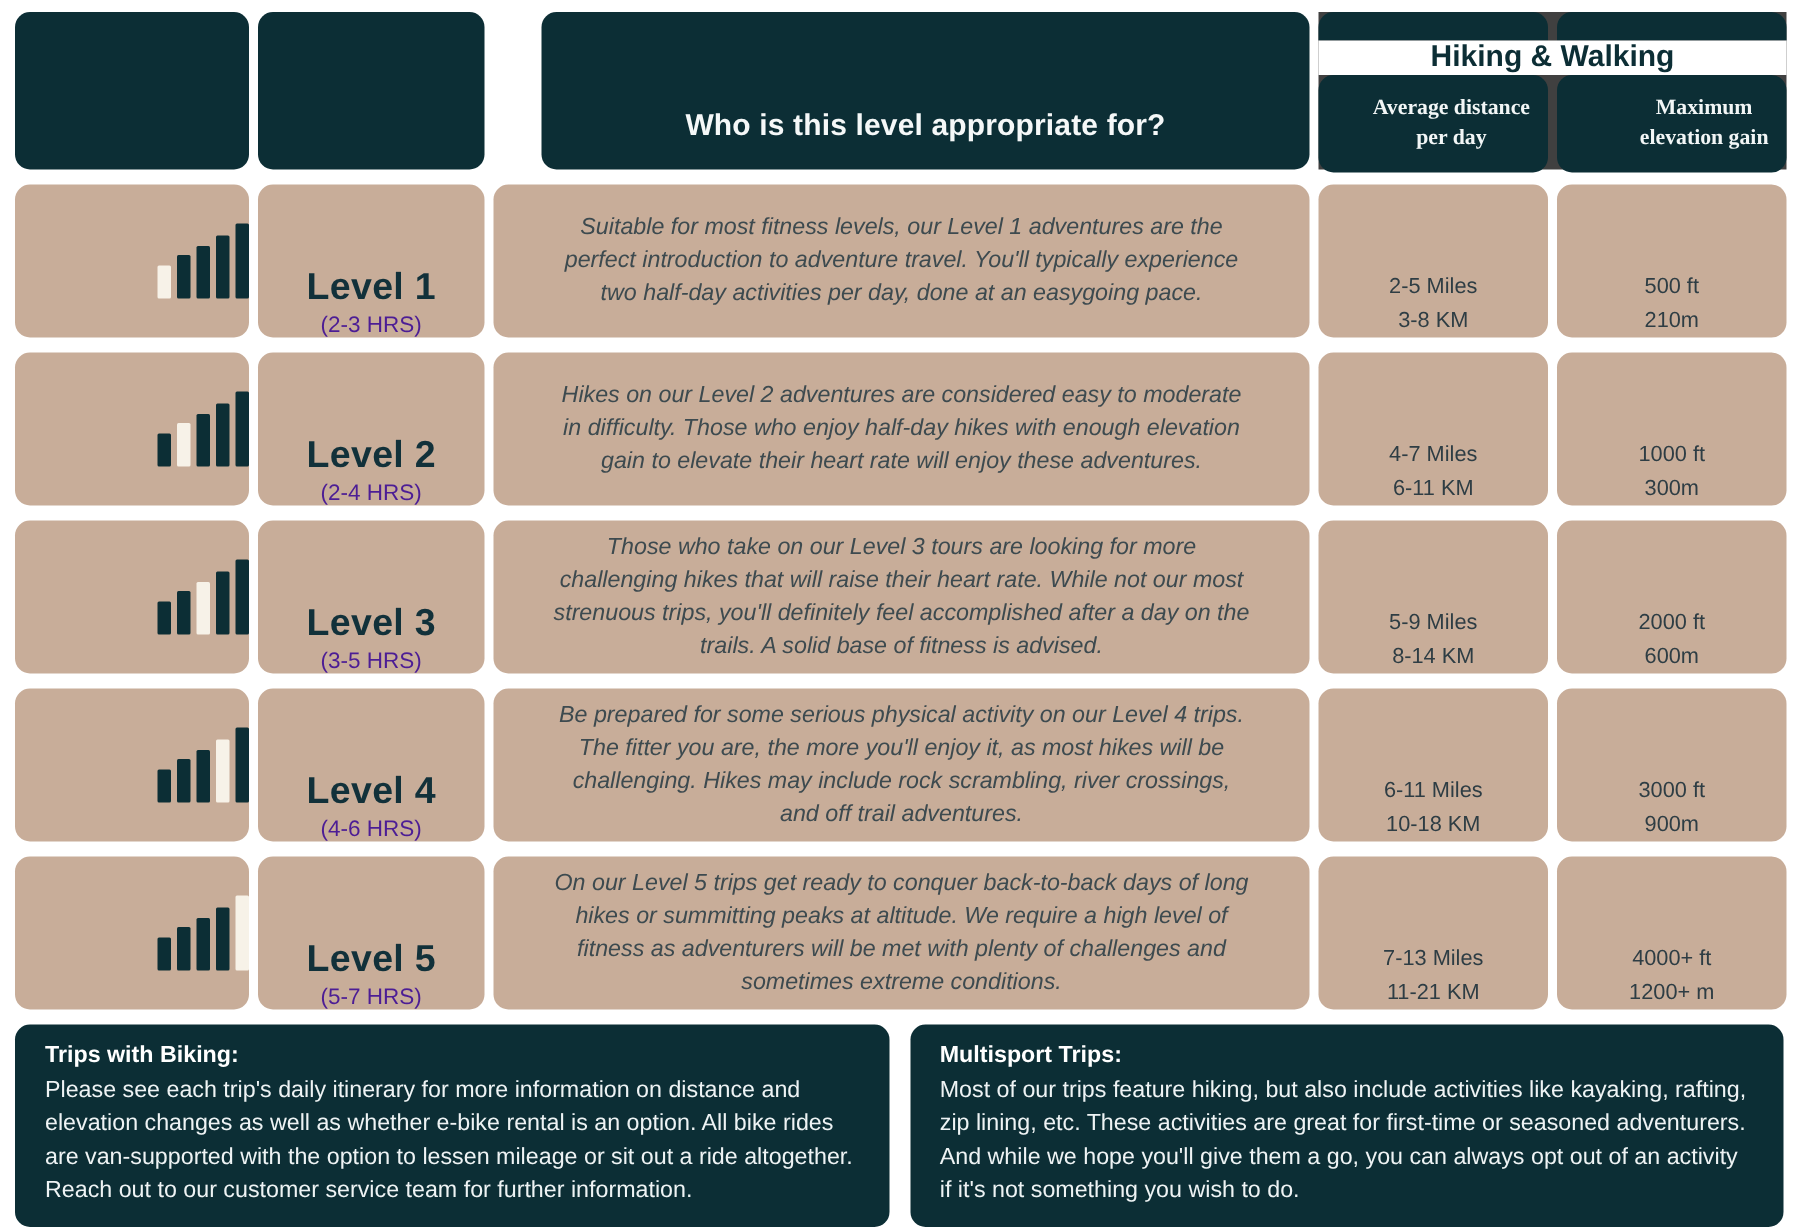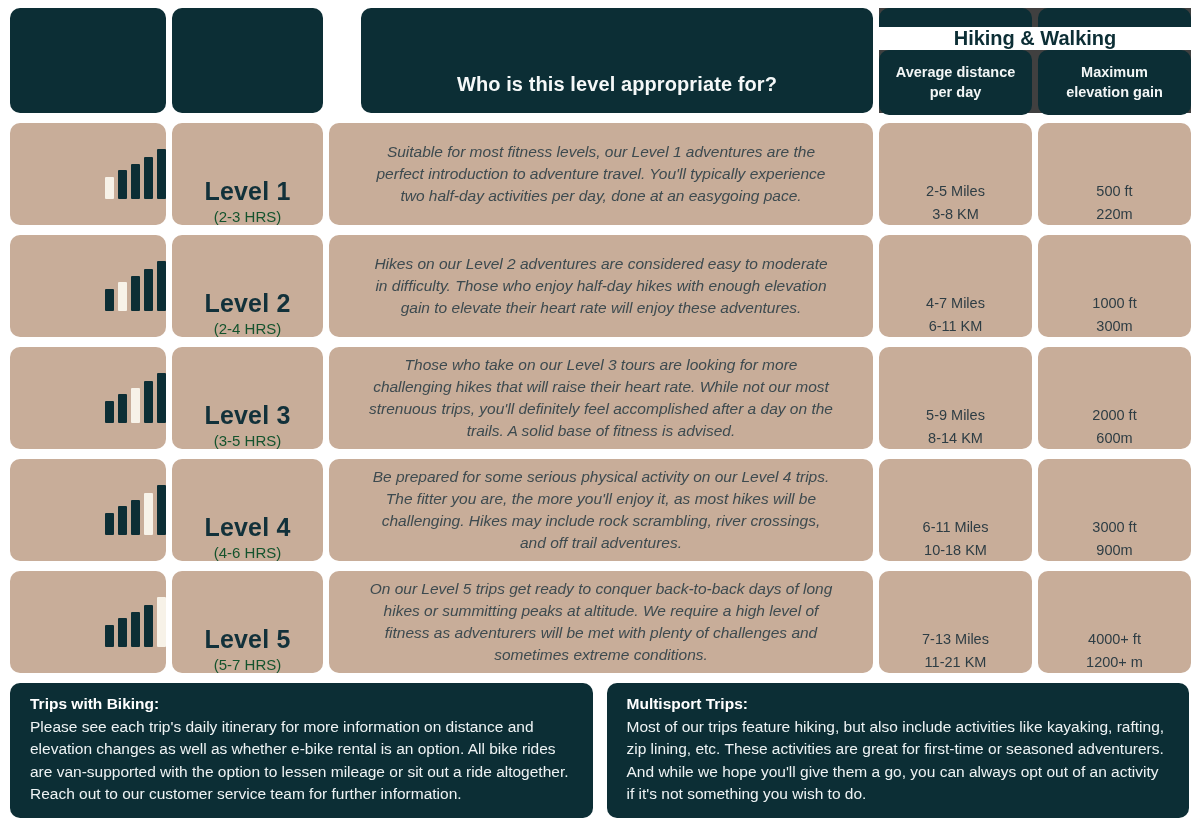--- a/index.html
+++ b/index.html
@@ -26,28 +26,28 @@
   .who{display:flex;align-items:flex-end;justify-content:center;padding-bottom:17px;margin-left:32px;}
   .who-label{color:#f5f8f8;font-size:20px;font-weight:bold;letter-spacing:.1px;}
 
   
   .hw{grid-column:4 / 6;display:flex;flex-direction:column;background:#404040;}
   .hw-caps,.hw-subs{display:grid;grid-template-columns:153px 153px;column-gap:6px;}
   .cap{background:var(--teal);border-radius:10px 10px 0 0;height:19px;}
   .hw-band{height:29px;display:flex;align-items:center;justify-content:center;
     color:var(--teal);font-size:20px;font-weight:bold;background:#ffffff;}
   .hw-subs{flex:1;}
-  .sub{background:var(--teal);border-radius:10px;display:flex;align-items:center;justify-content:center;
-    text-align:center;color:#f2f6f6;font-size:14.5px;font-weight:bold;line-height:1.4;padding:12px 12px;}
+  .sub{background:var(--teal);border-radius:10px;display:flex;align-items:center;justify-content:flex-end;
+    text-align:center;color:#f2f6f6;font-size:14.5px;font-weight:bold;line-height:1.4;padding:12px 12px;font-family:Liberation Serif, serif;}
 
   
   .cell{background:var(--tan);border-radius:10px;display:flex;align-items:center;justify-content:flex-end;}
   .level-cell{flex-direction:column;}
   .level-name{color:var(--ink);font-size:25px;font-weight:bold;letter-spacing:.2px;}
-  .level-hours{color:#14532d;font-size:15px;margin-top:2px;}
+  .level-hours{color:#4c1d95;font-size:15px;margin-top:2px;}
   .desc-cell{padding:0 38px;font-style:italic;}
   .desc{color:var(--body-ink);font-size:15.5px;line-height:1.42;text-align:center;}
   .num-cell{flex-direction:column;color:#2e3d44;font-size:14.5px;line-height:1.55;text-align:center;}
 
   
   .bars{display:flex;align-items:flex-end;gap:4px;height:50px;}
   .bar{width:9px;background:var(--teal);display:inline-block;border-radius:1px;}
   .b1{height:22px}.b2{height:29px}.b3{height:35px}.b4{height:42px}.b5{height:50px}
   .bar.active{background:var(--cream);}
 
@@ -99,21 +99,21 @@
     </div>
     <div class="cell desc-cell">
       <p class="desc">Suitable for most fitness levels, our Level 1 adventures are the perfect introduction to adventure travel. You'll typically experience two half-day activities per day, done at an easygoing pace.</p>
     </div>
     <div class="cell num-cell">
       <div>2-5 Miles</div>
       <div>3-8 KM</div>
     </div>
     <div class="cell num-cell">
       <div>500 ft</div>
-      <div>220m</div>
+      <div>210m</div>
     </div>
 
     <div class="cell">
       <div class="bars">
           <span class="bar b1"></span>
           <span class="bar b2 active"></span>
           <span class="bar b3"></span>
           <span class="bar b4"></span>
           <span class="bar b5"></span>
         </div>

